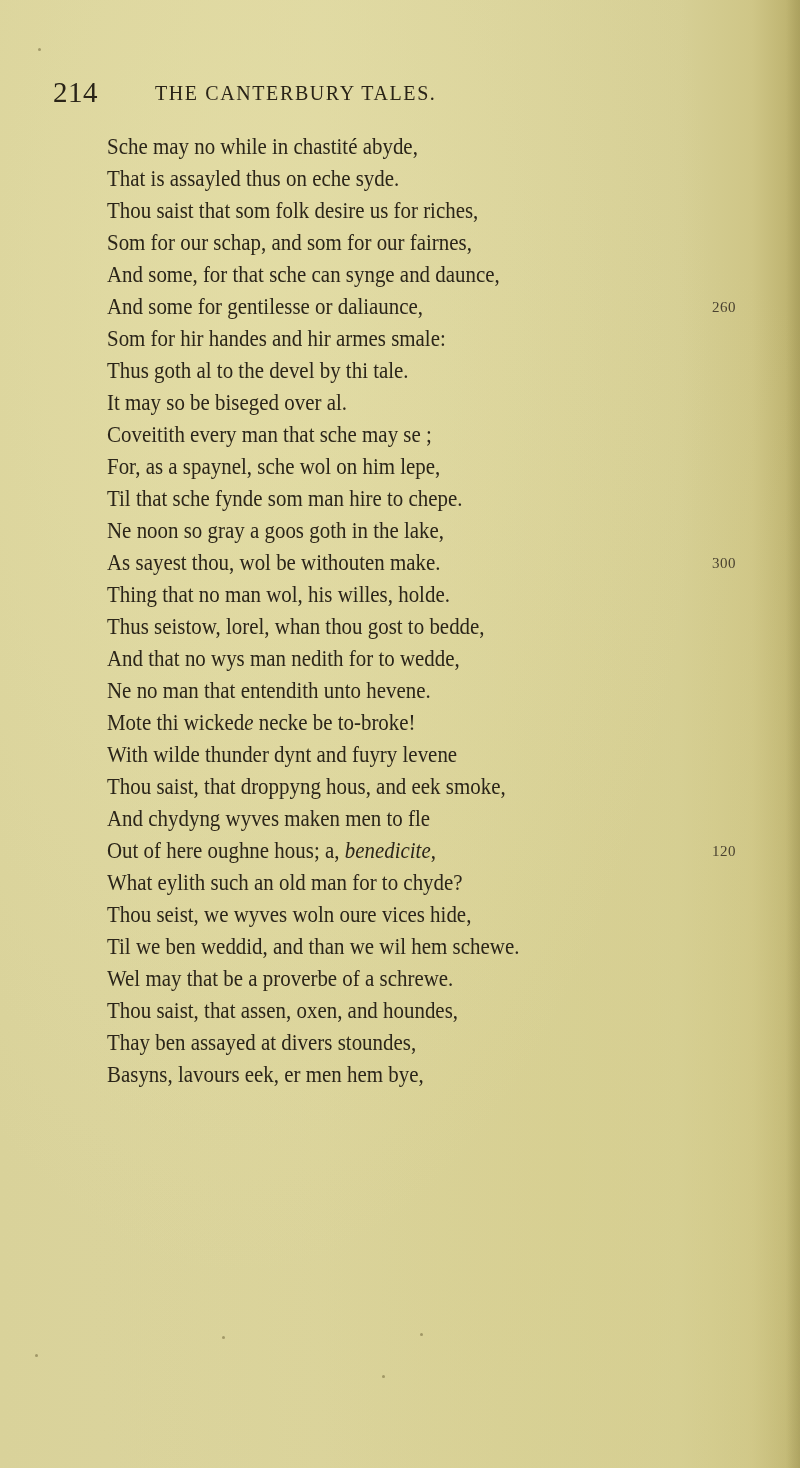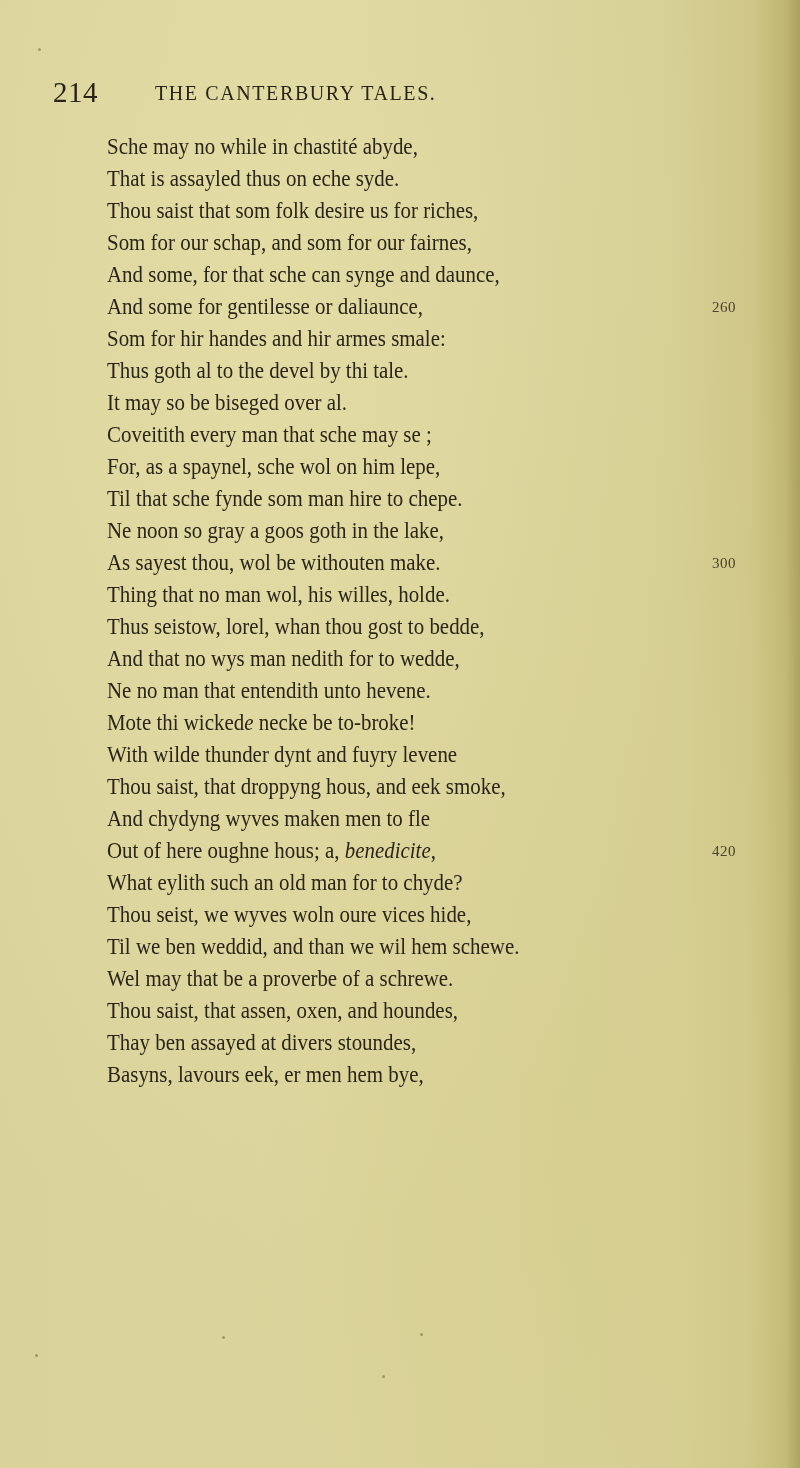--- a/index.html
+++ b/index.html
@@ -125,21 +125,21 @@
       <li class="verse-line"><span class="txt">Ne noon so gray a goos goth in the lake,</span></li>
       <li class="verse-line"><span class="txt">As sayest thou, wol be withouten make.</span><span class="line-num">300</span></li>
       <li class="verse-line"><span class="txt">Thing that no man wol, his willes, holde.</span></li>
       <li class="verse-line"><span class="txt">Thus seistow, lorel, whan thou gost to bedde,</span></li>
       <li class="verse-line"><span class="txt">And that no wys man nedith for to wedde,</span></li>
       <li class="verse-line"><span class="txt">Ne no man that entendith unto hevene.</span></li>
       <li class="verse-line"><span class="txt">Mote thi wicked<em>e</em> necke be to-broke!</span></li>
       <li class="verse-line"><span class="txt">With wilde thunder dynt and fuyry levene</span></li>
       <li class="verse-line"><span class="txt">Thou saist, that droppyng hous, and eek smoke,</span></li>
       <li class="verse-line"><span class="txt">And chydyng wyves maken men to fle</span></li>
-      <li class="verse-line"><span class="txt">Out of here oughne hous; a, <em>benedicite</em>,</span><span class="line-num">420</span></li>
+      <li class="verse-line"><span class="txt">Out of here oughne hous; a, <em>benedicite</em>,</span><span class="line-num">120</span></li>
       <li class="verse-line"><span class="txt">What eylith such an old man for to chyde?</span></li>
       <li class="verse-line"><span class="txt">Thou seist, we wyves woln oure vices hide,</span></li>
       <li class="verse-line"><span class="txt">Til we ben weddid, and than we wil hem schewe.</span></li>
       <li class="verse-line"><span class="txt">Wel may that be a proverbe of a schrewe.</span></li>
       <li class="verse-line"><span class="txt">Thou saist, that assen, oxen, and houndes,</span></li>
       <li class="verse-line"><span class="txt">Thay ben assayed at divers stoundes,</span></li>
       <li class="verse-line"><span class="txt">Basyns, lavours eek, er men hem bye,</span></li>
     </ol>
 
   <span class="speck" style="left:38px;top:48px"></span>

